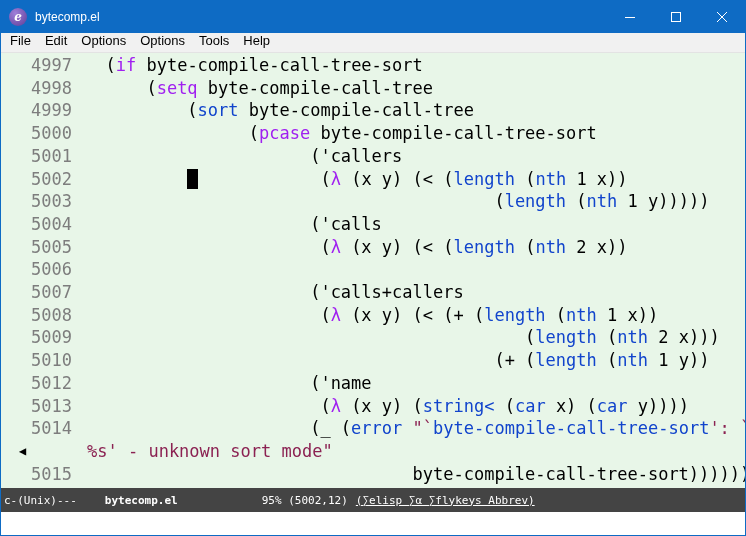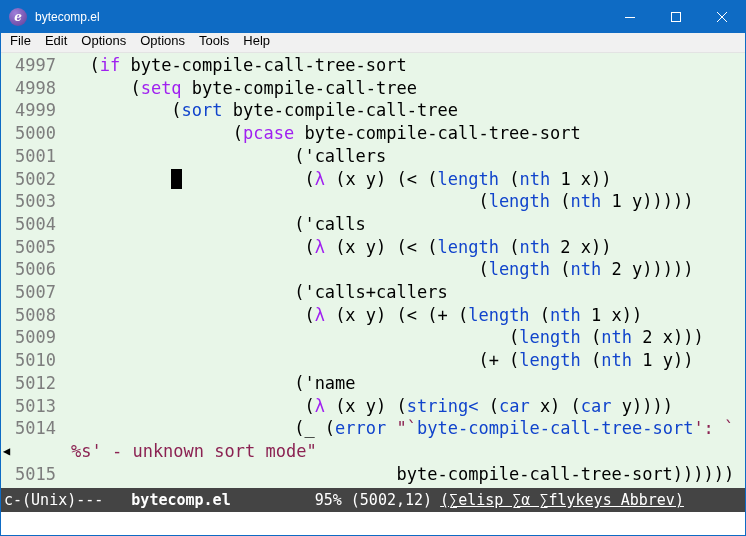--- a/index.html
+++ b/index.html
@@ -7,29 +7,29 @@
   .window{width:746px;height:536px;border:1px solid #0e6bc4;display:flex;flex-direction:column;background:#fff;box-sizing:border-box;}
   .titlebar{height:32px;flex:0 0 32px;background:#0e6bc4;display:flex;align-items:center;color:#fff;}
   .app-icon{width:18px;height:18px;margin-left:8px;border-radius:50%;background:radial-gradient(circle at 35% 30%,#a07fd9,#5c3d97);display:flex;align-items:center;justify-content:center;font-family:"DejaVu Serif",serif;font-style:italic;font-weight:bold;font-size:12px;color:#fff;}
   .title{margin-left:8px;font-size:12px;}
   .controls{margin-left:auto;display:flex;height:100%;}
   .ctrl{width:46px;height:100%;display:flex;align-items:center;justify-content:center;}
   .menubar{height:20px;flex:0 0 20px;background:#f1f1f1;display:flex;align-items:flex-start;font-size:13px;color:#000;padding-left:2px;border-bottom:1px solid #e3e3e3;box-sizing:border-box;}
   .menu-item{padding:0 7px;}
   .editor{flex:1;background:#e8f6e8;overflow:hidden;font-family:"DejaVu Sans Mono",monospace;font-size:17px;line-height:22.7px;color:#000;padding-top:1px;position:relative;}
   .row{display:flex;white-space:pre;}
-  .ln{flex:0 0 55px;text-align:right;color:#7d7d7d;white-space:pre;}
+  .ln{flex:0 0 55px;text-align:right;color:#7d7d7d;white-space:pre;margin-left:16px;}
   .wrapln{text-align:left;font-size:12px;color:#000;padding-left:2px;}
   .code{margin-left:13px;white-space:pre;}
   .k{color:#a020f0;}
   .f{color:#1144cc;}
   .s{color:#8b2252;}
   .d{color:#000;}
   .cur{background:#000;color:#000;}
-  .modeline{height:24px;flex:0 0 24px;background:#444;color:#fff;font-family:"DejaVu Sans Mono",monospace;font-size:15px;display:flex;align-items:center;padding-left:3px;white-space:pre;}
+  .modeline{height:24px;flex:0 0 24px;background:#444;color:#fff;font-family:"DejaVu Sans Mono",monospace;font-size:11px;display:flex;align-items:center;padding-left:3px;white-space:pre;}
   .ml-buffer{margin-left:28px;font-weight:bold;}
   .ml-pos{margin-left:84px;}
   .ml-modes{margin-left:8px;text-decoration:underline;}
   .echo{height:23px;flex:0 0 23px;background:#ffffff;}
 </style>
 </head>
 <body>
 
 <div class="window">
 
@@ -76,21 +76,21 @@
   <div class="editor">
       <div class="row"><span class="ln">4997</span><span class="code"><span class="d">  (</span><span class="k">if</span><span class="d"> byte-compile-call-tree-sort</span></span></div>
       <div class="row"><span class="ln">4998</span><span class="code"><span class="d">      (</span><span class="k">setq</span><span class="d"> byte-compile-call-tree</span></span></div>
       <div class="row"><span class="ln">4999</span><span class="code"><span class="d">          (</span><span class="f">sort</span><span class="d"> byte-compile-call-tree</span></span></div>
       <div class="row"><span class="ln">5000</span><span class="code"><span class="d">                (</span><span class="k">pcase</span><span class="d"> byte-compile-call-tree-sort</span></span></div>
       <div class="row"><span class="ln">5001</span><span class="code"><span class="d">                      ('callers</span></span></div>
       <div class="row"><span class="ln">5002</span><span class="code"><span class="d">          </span><span class="cur"> </span><span class="d">            (</span><span class="k">λ</span><span class="d"> (x y) (&lt; (</span><span class="f">length</span><span class="d"> (</span><span class="f">nth</span><span class="d"> 1 x))</span></span></div>
       <div class="row"><span class="ln">5003</span><span class="code"><span class="d">                                        (</span><span class="f">length</span><span class="d"> (</span><span class="f">nth</span><span class="d"> 1 y)))))</span></span></div>
       <div class="row"><span class="ln">5004</span><span class="code"><span class="d">                      ('calls</span></span></div>
       <div class="row"><span class="ln">5005</span><span class="code"><span class="d">                       (</span><span class="k">λ</span><span class="d"> (x y) (&lt; (</span><span class="f">length</span><span class="d"> (</span><span class="f">nth</span><span class="d"> 2 x))</span></span></div>
-      <div class="row"><span class="ln">5006</span><span class="code"><span class="d">                                        (</span><span class="f">length</span><span class="d"> (</span><span class="f">nth</span><span class="d"> 2 y)))))</span></span></div>
+      <div class="row"><span class="ln">5006</span></div>
       <div class="row"><span class="ln">5007</span><span class="code"><span class="d">                      ('calls+callers</span></span></div>
       <div class="row"><span class="ln">5008</span><span class="code"><span class="d">                       (</span><span class="k">λ</span><span class="d"> (x y) (&lt; (+ (</span><span class="f">length</span><span class="d"> (</span><span class="f">nth</span><span class="d"> 1 x))</span></span></div>
       <div class="row"><span class="ln">5009</span><span class="code"><span class="d">                                           (</span><span class="f">length</span><span class="d"> (</span><span class="f">nth</span><span class="d"> 2 x)))</span></span></div>
       <div class="row"><span class="ln">5010</span><span class="code"><span class="d">                                        (+ (</span><span class="f">length</span><span class="d"> (</span><span class="f">nth</span><span class="d"> 1 y))</span></span></div>
       <div class="row"><span class="ln">5012</span><span class="code"><span class="d">                      ('name</span></span></div>
       <div class="row"><span class="ln">5013</span><span class="code"><span class="d">                       (</span><span class="k">λ</span><span class="d"> (x y) (</span><span class="f">string&lt;</span><span class="d"> (</span><span class="f">car</span><span class="d"> x) (</span><span class="f">car</span><span class="d"> y))))</span></span></div>
       <div class="row"><span class="ln">5014</span><span class="code"><span class="d">                      (_ (</span><span class="f">error</span><span class="d"> </span><span class="s">"`</span><span class="f">byte-compile-call-tree-sort</span><span class="s">': `</span></span></div>
       <div class="row"><span class="ln wrapln">◀</span><span class="code"><span class="s">%s' - unknown sort mode"</span></span></div>
       <div class="row"><span class="ln">5015</span><span class="code"><span class="d">                                byte-compile-call-tree-sort))))))</span></span></div>
     </div>

